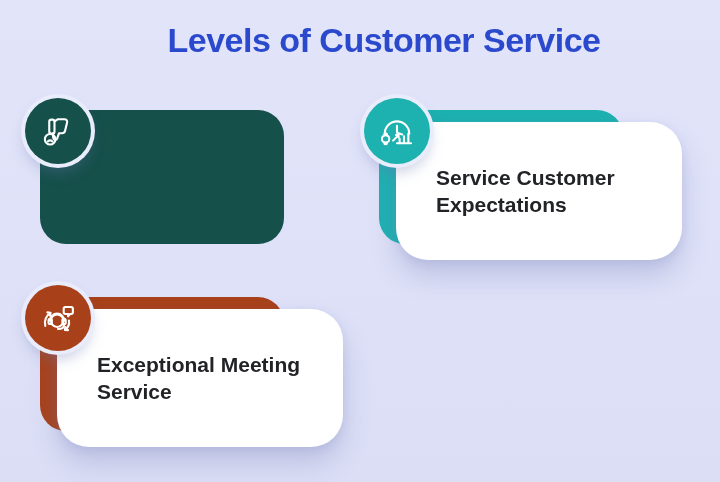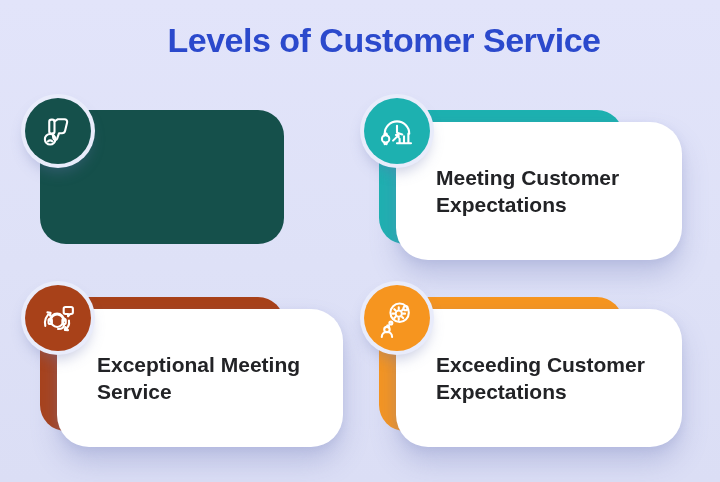--- a/index.html
+++ b/index.html
@@ -61,21 +61,21 @@
         <path d="M20 13 l4 -2.5 h7.5 a3 3 0 0 1 2.9 3.7 l-2.3 9.6 a3.6 3.6 0 0 1 -3.5 2.7 h-3.4 l-2.2 6.3 a2.3 2.3 0 0 1 -4.4 -0.6 l-0.6 -5.2"></path>
         <circle cx="15" cy="33.5" r="6"></circle>
         <path d="M12.5 35.8 q2.5 -2 5 0"></path>
       </svg>
     </div>
   </div>
 
   <div class="card" id="card1" style="--accent: #1db1b0;">
     <div class="back"></div>
     <div class="front">
-      <div class="label">Meeting Customer Expectations</div>
+      <div class="label">Service Customer Expectations</div>
     </div>
     <div class="badge">
       <svg viewBox="0 0 48 48">
         <path d="M10 27 a14 14 0 0 1 28 0"></path>
         <path d="M24 26 v-8 M24 26 l6 2"></path>
         <path d="M27 38 v-5 M32 38 v-8 M37 38 v-11 M24 38 h16"></path>
         <circle cx="11" cy="33" r="4.2"></circle>
         <path d="M9.4 29 l0.6 -2.2 M12.6 29 l-0.6 -2.2 M9.4 37 l0.6 2.2 M12.6 37 l-0.6 2.2"></path>
         <path d="M19.5 35 l6 -6 M22.8 28.6 l2.9 -0.2 l0.2 2.9"></path>
       </svg>
@@ -94,32 +94,14 @@
         <rect x="13.2" y="24.8" width="3.8" height="6" rx="1.8"></rect>
         <rect x="29" y="24.8" width="3.8" height="6" rx="1.8"></rect>
         <path d="M31 31 c0 4 -3.5 5.6 -7 5.6"></path>
         <path d="M9.5 33 c-1.6 -6 1 -12 6 -15 M15.5 18 l-3.6 -0.4 M15.5 18 l-0.6 3.4"></path>
         <path d="M36.5 27 c0.8 4.5 -1.4 8.5 -4.6 10.6 M31.9 37.6 l3.5 0.3 M31.9 37.6 l0.5 -3.3"></path>
         <path d="M32.5 11.5 h6.5 a2 2 0 0 1 2 2 v4 a2 2 0 0 1 -2 2 h-1.2 l-2.3 2.6 v-2.6 h-3 a2 2 0 0 1 -2 -2 v-4 a2 2 0 0 1 2 -2 z"></path>
       </svg>
     </div>
   </div>
 
-  <div class="card" id="card3" style="--accent: #f6951f;">
-    <div class="back"></div>
-    <div class="front">
-      <div class="label">Exceeding Customer Expectations</div>
-    </div>
-    <div class="badge">
-      <svg viewBox="0 0 48 48">
-        <circle cx="27" cy="18" r="10.5"></circle>
-        <circle cx="26" cy="19" r="3.6"></circle>
-        <path d="M26 13.6 v-1.8 M26 24.4 v1.8 M20.6 19 h-1.8 M31.4 19 h1.8 M22.2 15.2 l-1.3 -1.3 M29.8 22.8 l1.3 1.3 M29.8 15.2 l1.3 -1.3 M22.2 22.8 l-1.3 1.3"></path>
-        <circle cx="33.8" cy="12.8" r="2.4"></circle>
-        <circle cx="17" cy="29.8" r="1.7"></circle>
-        <circle cx="13.8" cy="33.4" r="1.1"></circle>
-        <circle cx="12.5" cy="37.2" r="3.1"></circle>
-        <path d="M6.6 45.6 c0 -3.6 2.7 -5.7 5.9 -5.7 s5.9 2.1 5.9 5.7"></path>
-      </svg>
-    </div>
-  </div>
 
 </div>
 
 </body></html>

